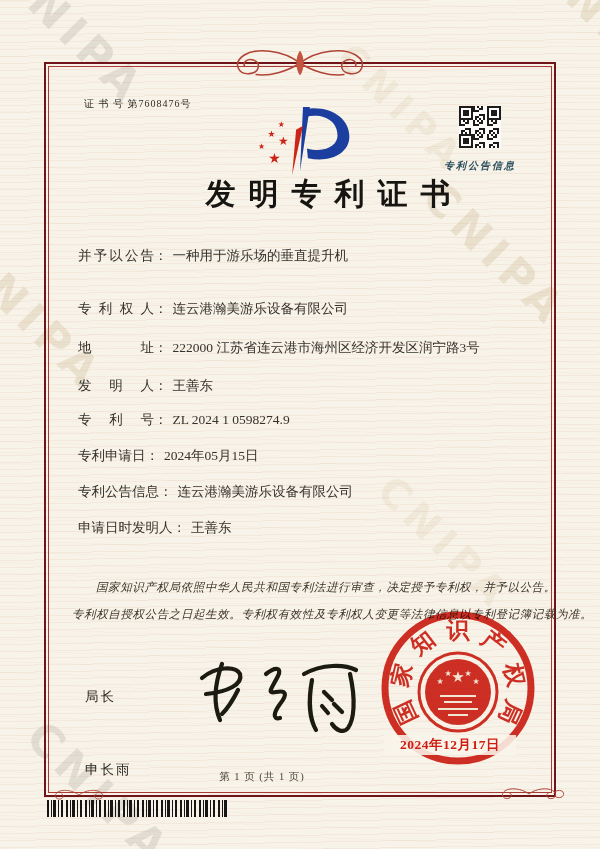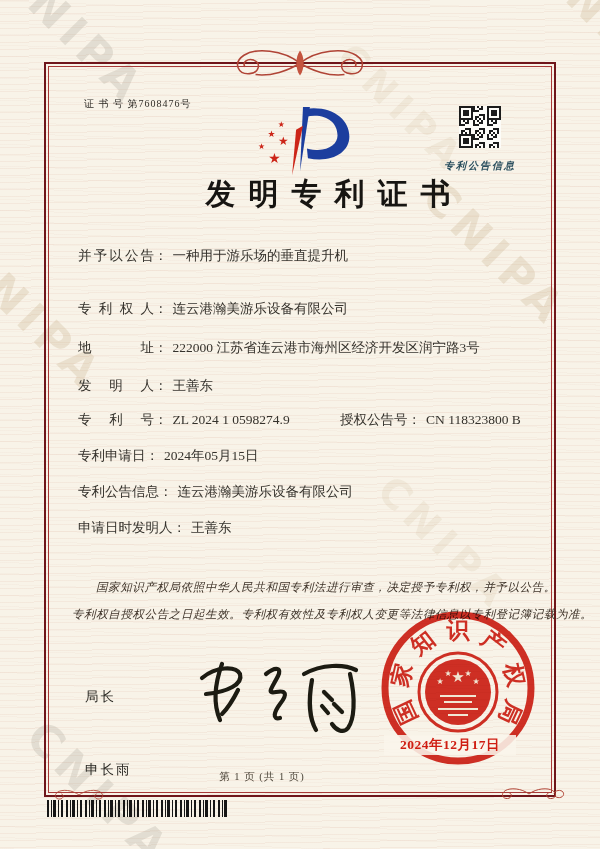--- a/index.html
+++ b/index.html
@@ -161,23 +161,20 @@
   <span class="flabel">专利权人</span><span class="fcolon">：</span><span class="fvalue">连云港瀚美游乐设备有限公司</span>
 </div>
 <div class="field-row" style="top:339px;">
   <span class="flabel">地址</span><span class="fcolon">：</span><span class="fvalue">222000 江苏省连云港市海州区经济开发区润宁路3号</span>
 </div>
 <div class="field-row" style="top:377px;">
   <span class="flabel">发明人</span><span class="fcolon">：</span><span class="fvalue">王善东</span>
 </div>
 <div class="field-row" style="top:411px;">
   <span class="flabel">专利号</span><span class="fcolon">：</span><span class="fvalue">ZL 2024 1 0598274.9</span>
-  <span class="fright">
-    <span class="flabel natural">授权公告号</span><span class="fcolon">：</span><span class="fvalue">CN 118323800 B</span>
-  </span>
 </div>
 <div class="field-row" style="top:447px;">
   <span class="flabel natural">专利申请日</span><span class="fcolon">：</span><span class="fvalue">2024年05月15日</span>
 </div>
 <div class="field-row" style="top:483px;">
   <span class="flabel natural">专利公告信息</span><span class="fcolon">：</span><span class="fvalue">连云港瀚美游乐设备有限公司</span>
 </div>
 <div class="field-row" style="top:519px;">
   <span class="flabel natural">申请日时发明人</span><span class="fcolon">：</span><span class="fvalue">王善东</span>
 </div>

